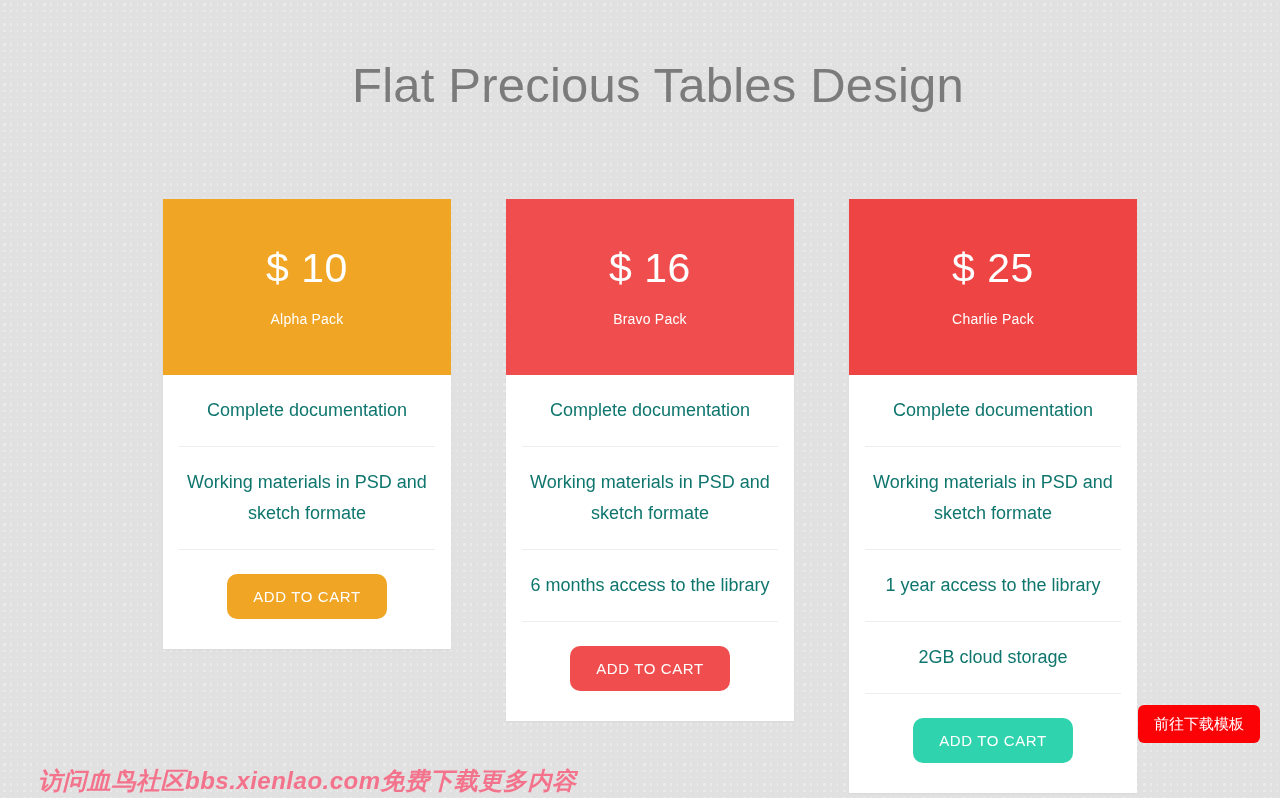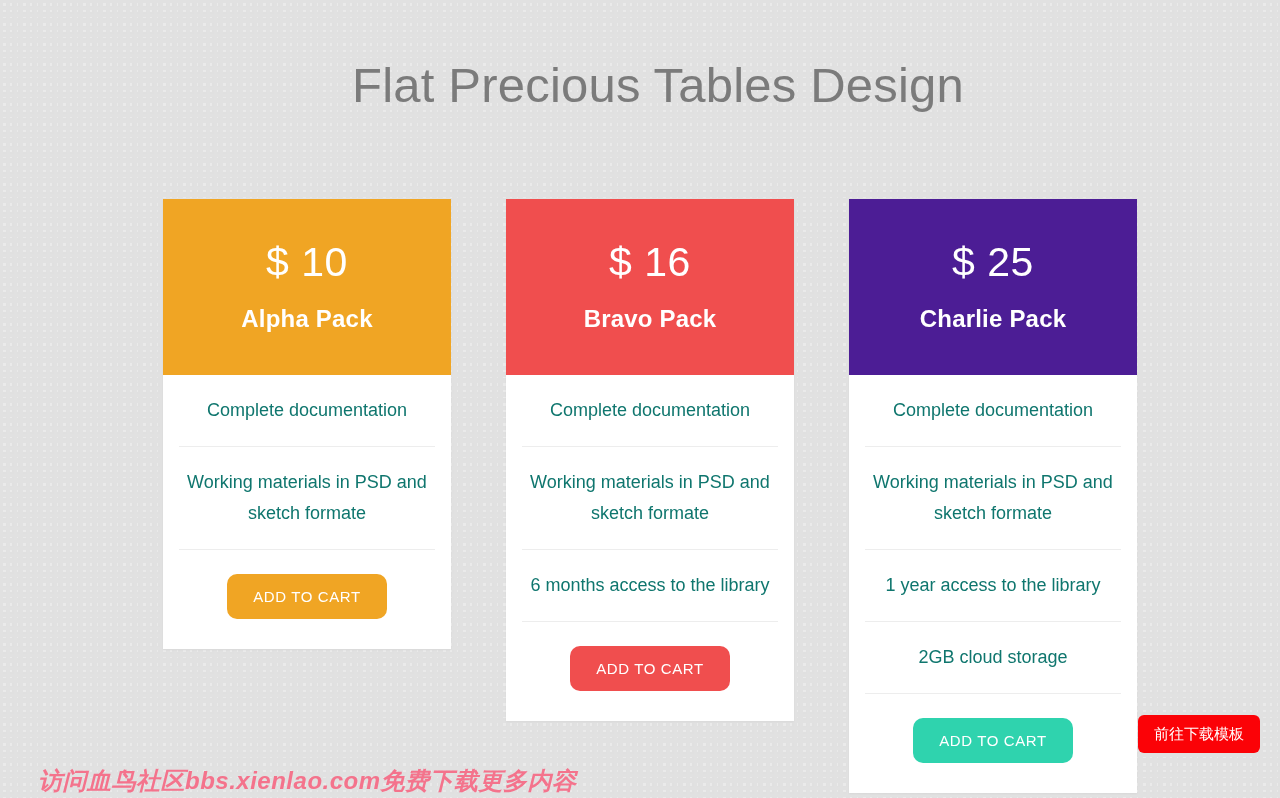--- a/index.html
+++ b/index.html
@@ -77,22 +77,22 @@
     color:#ffffff;
   }
   .card-price {
     font-size:41px;
     font-weight:300;
     line-height:1;
     letter-spacing:0.5px;
   }
   .card-name {
     margin-top:22px;
-    font-size:24px;
-    font-weight:700;
+    font-size:14px;
+    font-weight:400;
     letter-spacing:0.2px;
   }
 
   .features { padding:0 16px; }
   .feature {
     font-size:18px;
     font-weight:300;
     color:#0f766e;
     text-align:center;
     line-height:1.72;
@@ -130,21 +130,21 @@
     font-weight:bold;
     font-style:italic;
     color:#f4738c;
     letter-spacing:0.5px;
     white-space:nowrap;
   }
 
   #download-btn {
     position:absolute;
     right:20px;
-    bottom:45px;
+    bottom:55px;
     background:#fb0207;
     color:#ffffff;
     border:none;
     border-radius:6px;
     font-family:"Liberation Sans", sans-serif;
     font-size:15px;
     padding:0 16px;
     height:38px;
     line-height:38px;
     cursor:pointer;
@@ -180,21 +180,21 @@
       <div class="features">
         <div class="feature">Complete documentation</div>
         <div class="feature">Working materials in PSD and sketch formate</div>
         <div class="feature last">6 months access to the library</div>
       </div>
       <div class="card-footer">
         <button class="cta" style="background: rgb(240, 78, 78);">ADD TO CART</button>
       </div>
     </div>
     <div class="card">
-      <div class="card-header" style="background: #4c1d95;">
+      <div class="card-header" style="background: #ef4444;">
         <div class="card-price">$ 25</div>
         <div class="card-name">Charlie Pack</div>
       </div>
       <div class="features">
         <div class="feature">Complete documentation</div>
         <div class="feature">Working materials in PSD and sketch formate</div>
         <div class="feature">1 year access to the library</div>
         <div class="feature last">2GB cloud storage</div>
       </div>
       <div class="card-footer">

